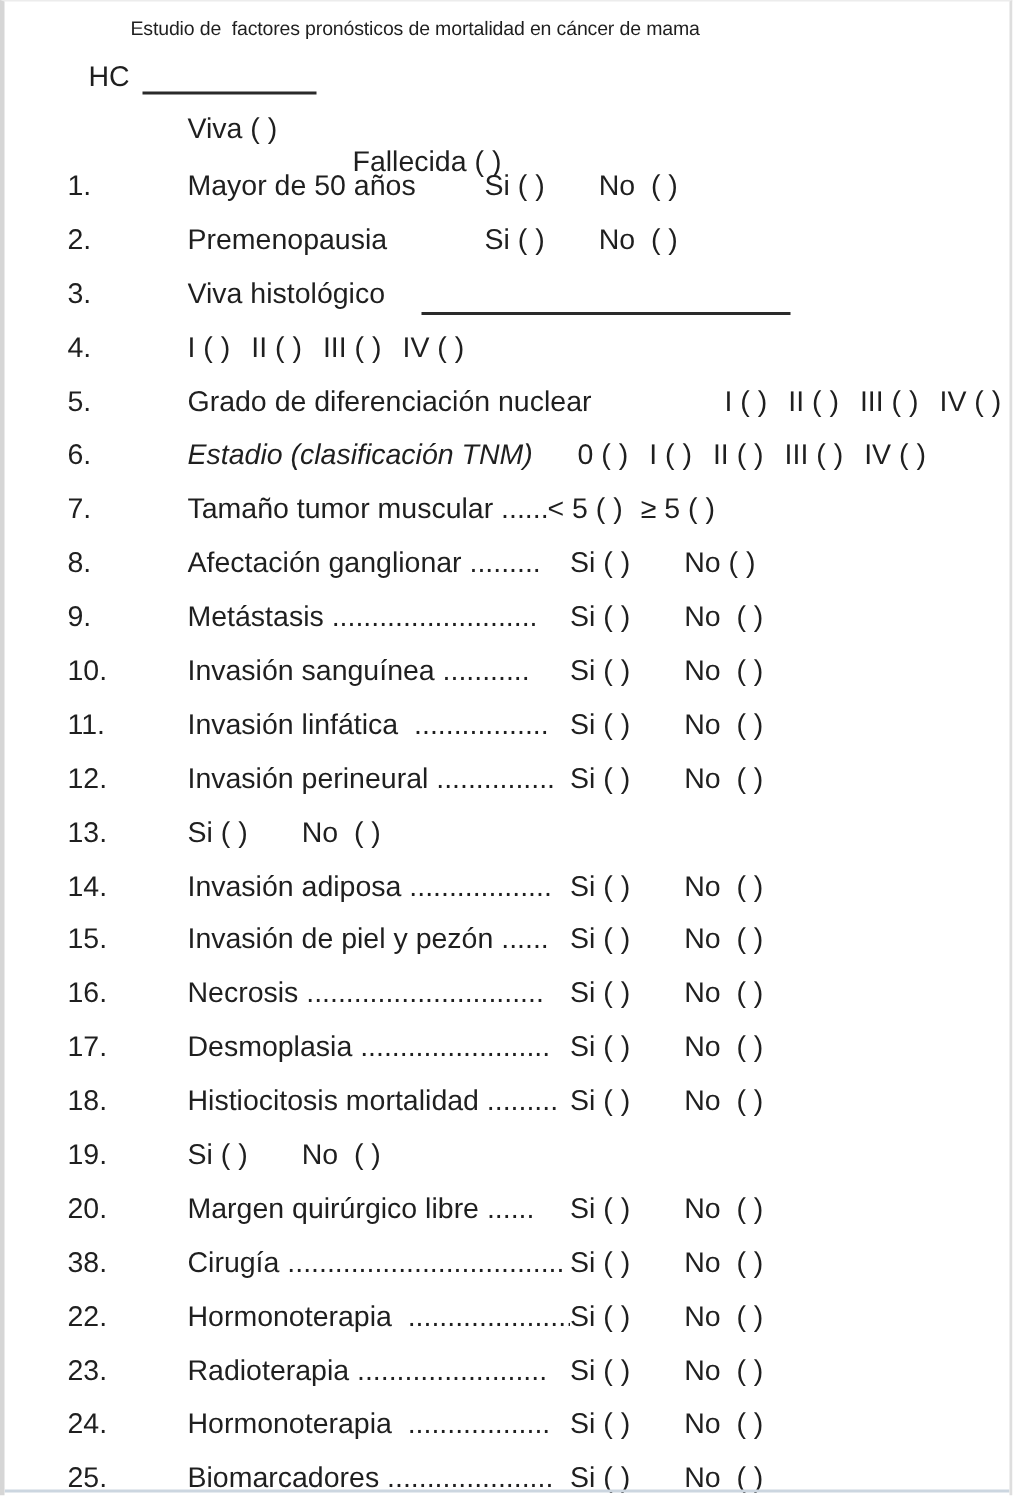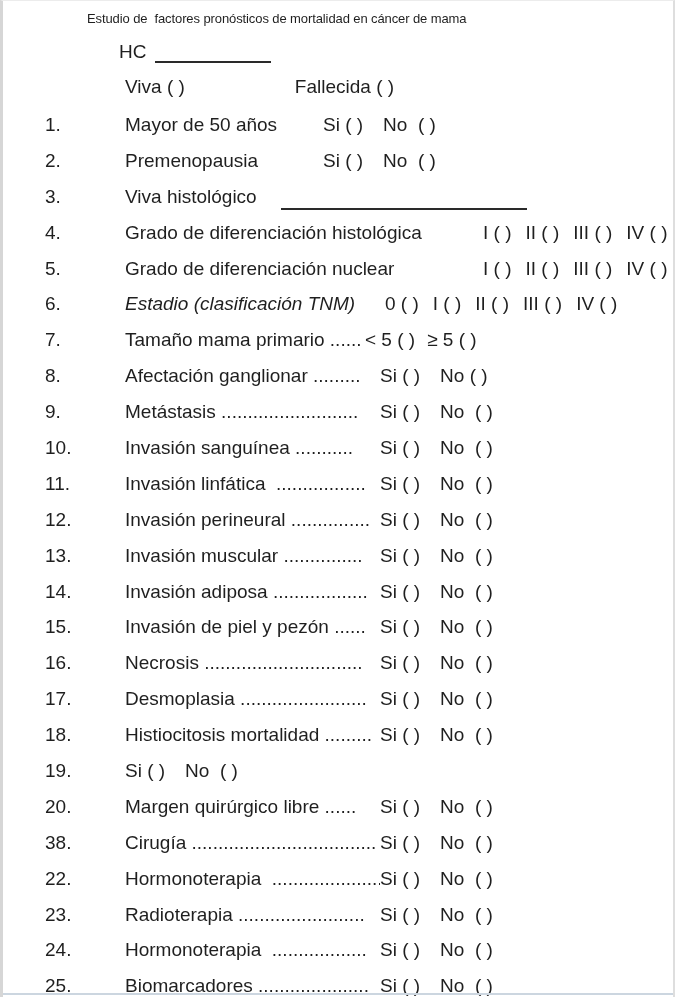--- a/index.html
+++ b/index.html
@@ -20,56 +20,57 @@
   .title {
     padding: 6px 0 0 42px;
     font-weight: normal;
     font-size: 13px;
     line-height: 24px;
     white-space: pre;
     letter-spacing: -0.1px;
     margin-left: 42px;
   }
   .hc-row {
-    margin: 8px 0 0 116px;
+    margin: 8px 0 0 56px;
     height: 24px;
     display: flex;
     align-items: flex-end;
   }
   .hc-line {
     display: inline-block;
     width: 116px;
     height: 19px;
     margin-left: 9px;
     border-bottom: 2px solid #2a2a2a;
   }
   .viva-row {
     margin: 13px 0 0 122px;
     height: 24px;
     display: flex;
     white-space: pre;
+    flex-direction: column;
   }
   .fallecida { margin-left: 110px; }
   .items { margin-top: 7px; }
   .item {
     height: 35.9px;
     display: flex;
     align-items: center;
     padding-left: 42px;
     box-sizing: border-box;
   }
   .num { flex: 0 0 80px; }
   .lab { white-space: pre; overflow: hidden; }
   .plain  .lab { flex: 0 0 198px; }
   .size   .lab { flex: 0 0 240px; }
   .dotted .lab { flex: 0 0 255px; }
   .grade  .lab { flex: 0 0 358px; }
   .stage  .lab { flex: 0 0 260px; font-style: italic; }
   .blank  .lab { flex: 0 0 auto; }
-  .opts { display: flex; gap: 20px; white-space: pre; }
+  .opts { display: flex; gap: 36px; white-space: pre; }
   .grade .opts, .stage .opts { gap: 14px; }
   .size .opts { gap: 12px; }
   .blankline {
     display: inline-block;
     width: 246px;
     height: 17px;
     margin-left: 24px;
     align-self: flex-end;
     margin-bottom: 5px;
     border-bottom: 2px solid #2a2a2a;
@@ -110,36 +111,35 @@
         <span class="opts"><span class="opt">Si ( )</span><span class="opt">No  ( )</span></span>
       </div>
       <div class="item blank">
         <span class="num">3.</span>
         <span class="lab">Viva histológico</span>
         <span class="blankline"></span>
         <span class="opts"></span>
       </div>
       <div class="item grade">
         <span class="num">4.</span>
-        <span class="lab">Grado de diferenciación histológica</span>
         <span class="opts"><span class="opt">I ( )</span><span class="opt">II ( )</span><span class="opt">III ( )</span><span class="opt">IV ( )</span></span>
       </div>
       <div class="item grade">
         <span class="num">5.</span>
         <span class="lab">Grado de diferenciación nuclear</span>
         <span class="opts"><span class="opt">I ( )</span><span class="opt">II ( )</span><span class="opt">III ( )</span><span class="opt">IV ( )</span></span>
       </div>
       <div class="item stage">
         <span class="num">6.</span>
         <span class="lab">Estadio (clasificación TNM)</span>
         <span class="opts"><span class="opt">0 ( )</span><span class="opt">I ( )</span><span class="opt">II ( )</span><span class="opt">III ( )</span><span class="opt">IV ( )</span></span>
       </div>
       <div class="item size">
         <span class="num">7.</span>
-        <span class="lab">Tamaño mama primario ......</span>
+        <span class="lab">Tamaño tumor muscular ......</span>
         <span class="opts"><span class="opt">&lt; 5 ( )</span><span class="opt">≥ 5 ( )</span></span>
       </div>
       <div class="item dotted">
         <span class="num">8.</span>
         <span class="lab">Afectación ganglionar .........</span>
         <span class="opts"><span class="opt">Si ( )</span><span class="opt">No ( )</span></span>
       </div>
       <div class="item dotted">
         <span class="num">9.</span>
         <span class="lab">Metástasis ..........................</span>
@@ -155,21 +155,20 @@
         <span class="lab">Invasión linfática  .................</span>
         <span class="opts"><span class="opt">Si ( )</span><span class="opt">No  ( )</span></span>
       </div>
       <div class="item dotted">
         <span class="num">12.</span>
         <span class="lab">Invasión perineural ...............</span>
         <span class="opts"><span class="opt">Si ( )</span><span class="opt">No  ( )</span></span>
       </div>
       <div class="item dotted">
         <span class="num">13.</span>
-        <span class="lab">Invasión muscular ...............</span>
         <span class="opts"><span class="opt">Si ( )</span><span class="opt">No  ( )</span></span>
       </div>
       <div class="item dotted">
         <span class="num">14.</span>
         <span class="lab">Invasión adiposa ..................</span>
         <span class="opts"><span class="opt">Si ( )</span><span class="opt">No  ( )</span></span>
       </div>
       <div class="item dotted">
         <span class="num">15.</span>
         <span class="lab">Invasión de piel y pezón ......</span>

